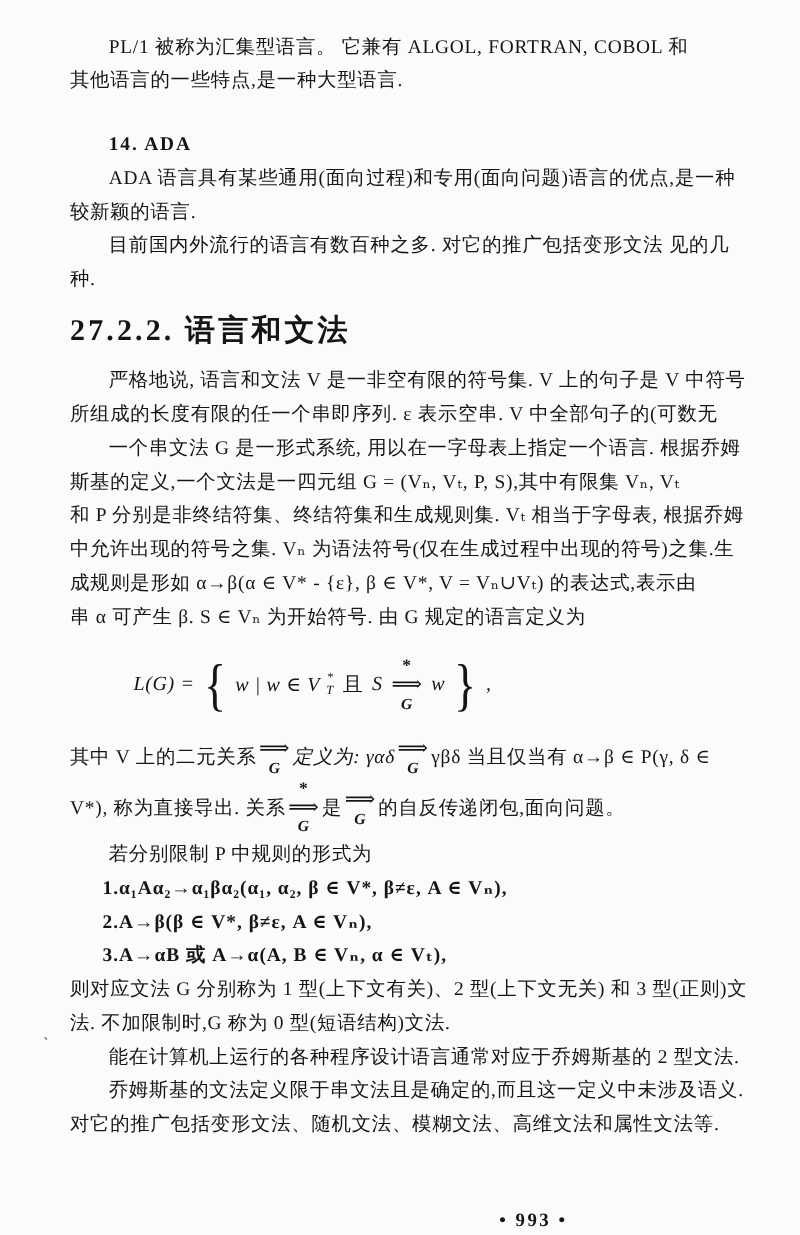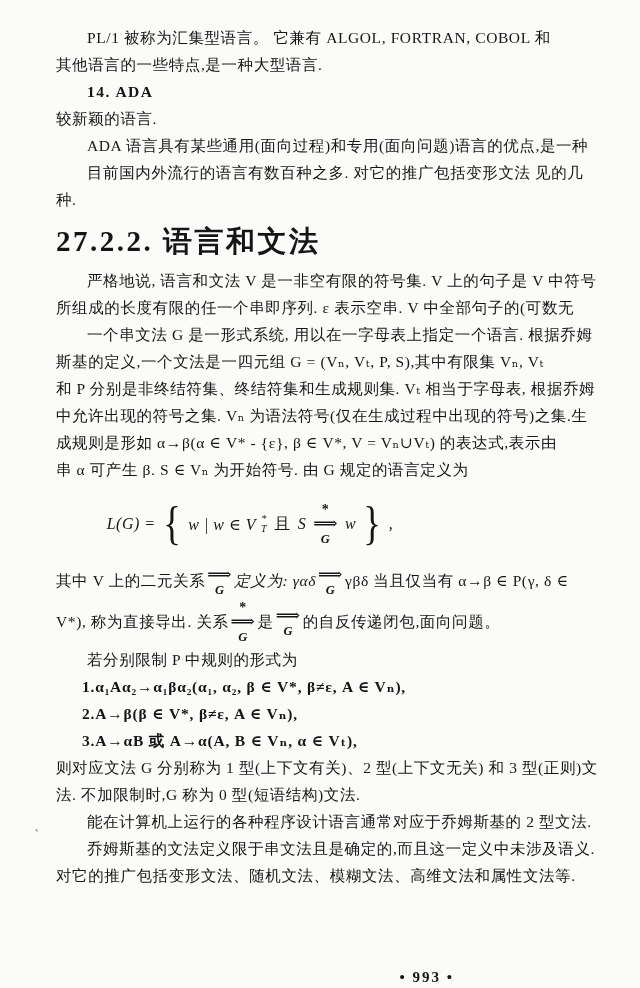--- a/index.html
+++ b/index.html
@@ -16,23 +16,23 @@
     width: 512px; height: 988px;
     padding: 24px 28px 0 56px;
   }
   .ln {
     font-size: 15.5px;
     line-height: 27px;
     letter-spacing: 0.6px;
     white-space: nowrap;
   }
   .ind { padding-left: 31px; }
-  .subhead { font-weight: 700; letter-spacing: 1.5px; }
+  .subhead { font-weight: 700; letter-spacing: 1.5px; margin-top: 24px; }
   .section-heading {
-    font-size: 29px;
+    font-size: 24px;
     font-weight: 600;
     letter-spacing: 2.5px;
     margin: 12px 0 10px 0;
     line-height: 32px;
   }
   .it { font-style: italic; }
   
   .formula-row {
     display: flex;
     align-items: center;
@@ -106,22 +106,22 @@
 </head>
 <body>
 
 <div class="page">
 
   <div class="ln ind">PL/1 被称为汇集型语言。 它兼有 ALGOL, FORTRAN, COBOL 和</div>
   <div class="ln">其他语言的一些特点,是一种大型语言.</div>
 
   <div class="ln ind subhead">14. ADA</div>
 
+  <div class="ln ind">ADA 语言具有某些通用(面向过程)和专用(面向问题)语言的优点,是一种</div>
   <div class="ln">较新颖的语言.</div>
-  <div class="ln ind">ADA 语言具有某些通用(面向过程)和专用(面向问题)语言的优点,是一种</div>
 
   <div class="ln ind">目前国内外流行的语言有数百种之多.  对它的推广包括变形文法 见的几</div>
   <div class="ln">种.</div>
 
   <div class="section-heading">27.2.2. 语言和文法</div>
 
   <div class="ln ind">严格地说, 语言和文法 V 是一非空有限的符号集.  V 上的句子是 V 中符号</div>
   <div class="ln">所组成的长度有限的任一个串即序列.  ε 表示空串.  V 中全部句子的(可数无</div>
 
   <div class="ln ind">一个串文法 G 是一形式系统, 用以在一字母表上指定一个语言.  根据乔姆</div>

